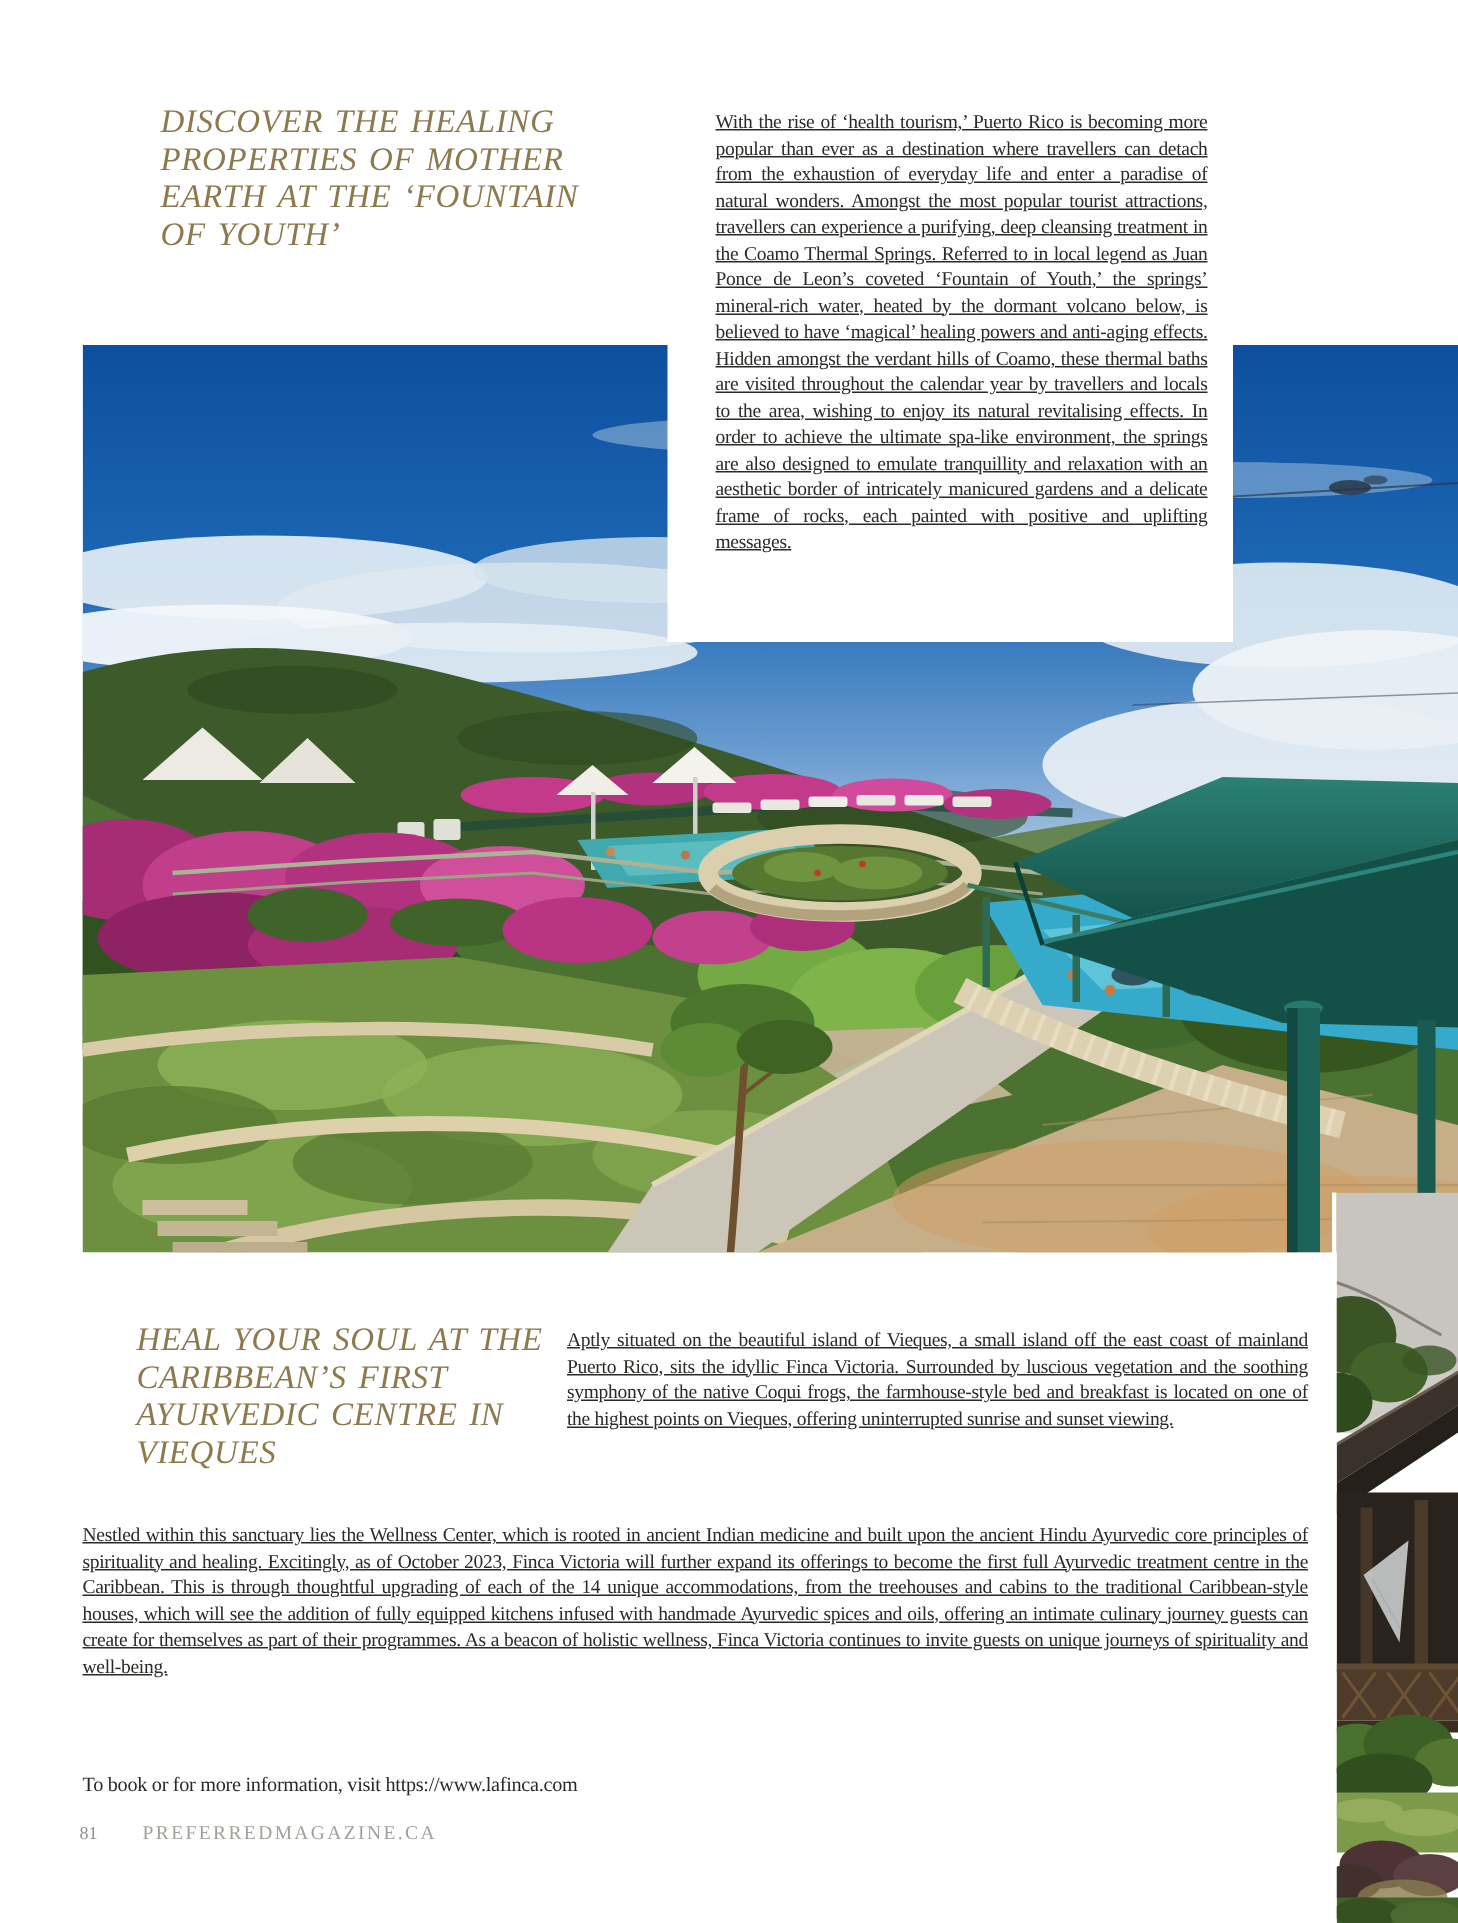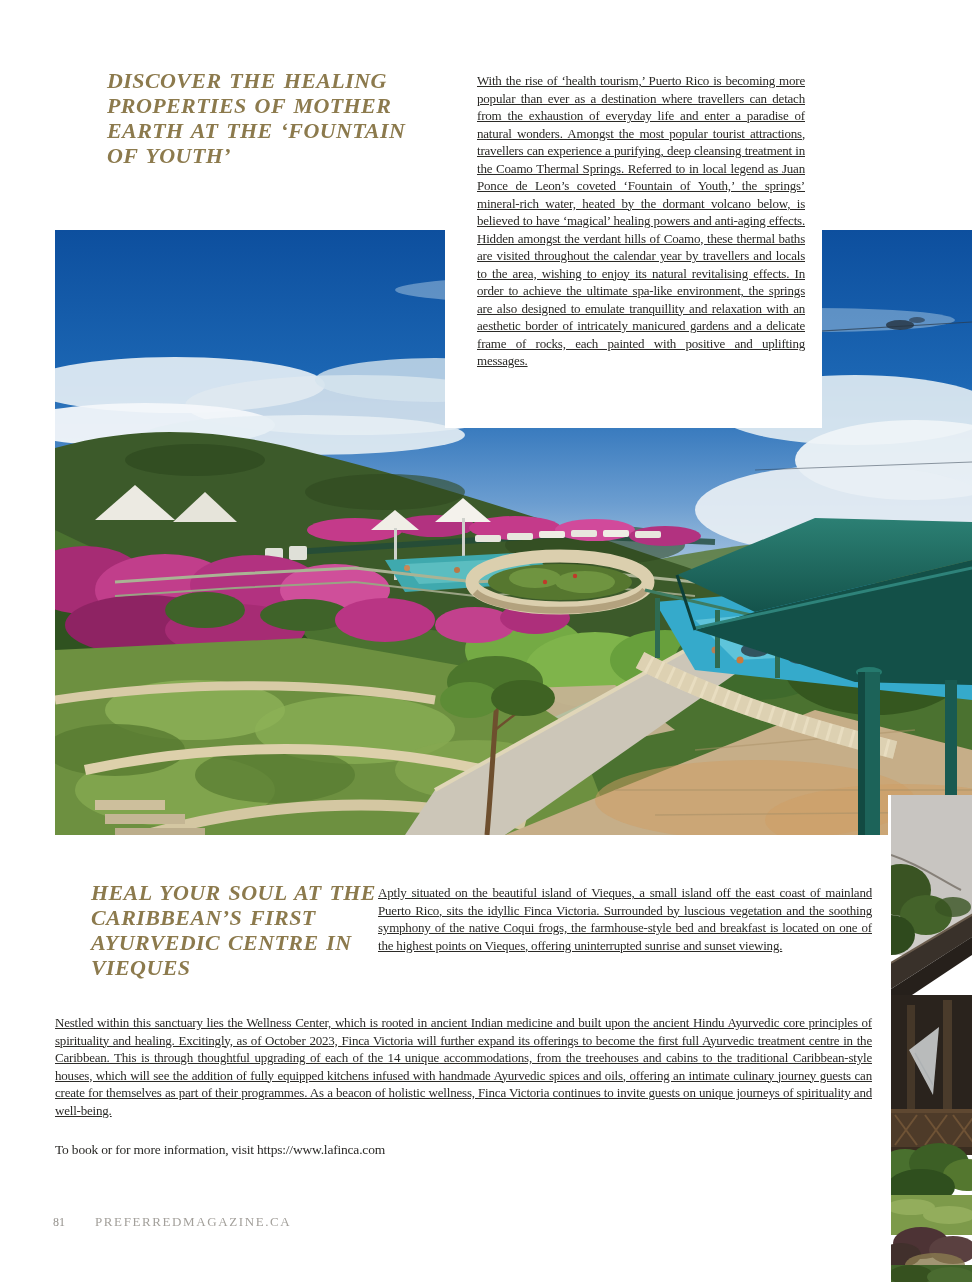--- a/index.html
+++ b/index.html
@@ -1,26 +1,26 @@
 <!DOCTYPE html>
 <html><head>
 <meta charset="utf-8">
 <style>
   html,body{margin:0;padding:0;background:#ffffff;}
   .page{position:relative;width:972px;height:1282px;background:#ffffff;overflow:hidden;
         font-family:"Liberation Serif", serif;}
-  .gold-heading{position:absolute;color:#8c7a4d;font-weight:bold;font-style:italic;
+  .gold-heading{position:absolute;color:#8c7a4d;font-weight:normal;font-style:italic;
         font-size:22px;line-height:25px;letter-spacing:.4px;word-spacing:2px;
         white-space:pre-line;}
   .body-text{position:absolute;color:#2b2a27;font-size:13px;line-height:17.5px;
         letter-spacing:-0.2px;text-align:justify;text-decoration:underline;}
   .photo{position:absolute;overflow:hidden;}
   .photo svg{display:block;}
   .overlay-box{position:absolute;background:#ffffff;}
-  .booking{position:absolute;color:#2b2a27;font-size:13.5px;letter-spacing:-0.2px;}
+  .booking{position:absolute;color:#2b2a27;font-size:13.5px;letter-spacing:-0.2px;margin-top:40px;}
   .footer{position:absolute;color:#94918c;font-size:12px;}
   .footer .brand{margin-left:30px;letter-spacing:1.6px;font-size:13px;color:#a3a09b;}
 </style>
 </head>
 <body>
 
 <div class="page">
 
   <div class="photo" style="left:55px;top:230px;width:917px;height:605px;" aria-label="Coamo Thermal Springs resort: hills, gardens, pools and teal canopy">
     <svg width="917" height="605" viewBox="0 0 917 605">

